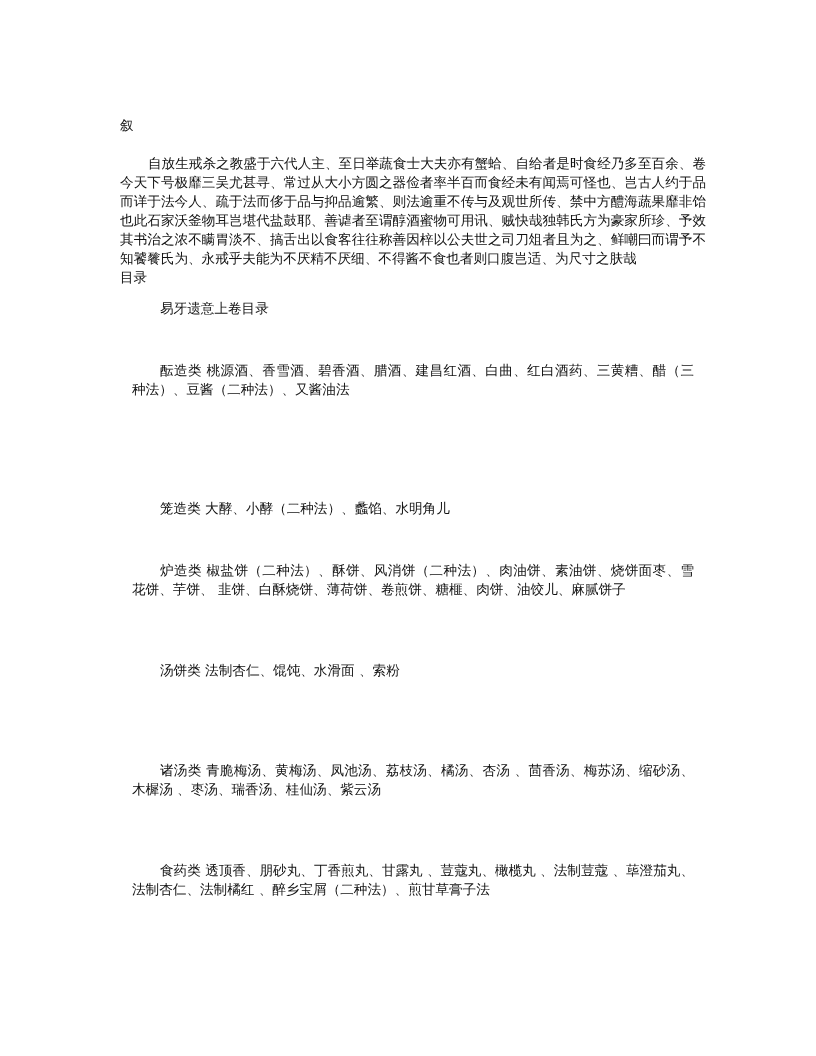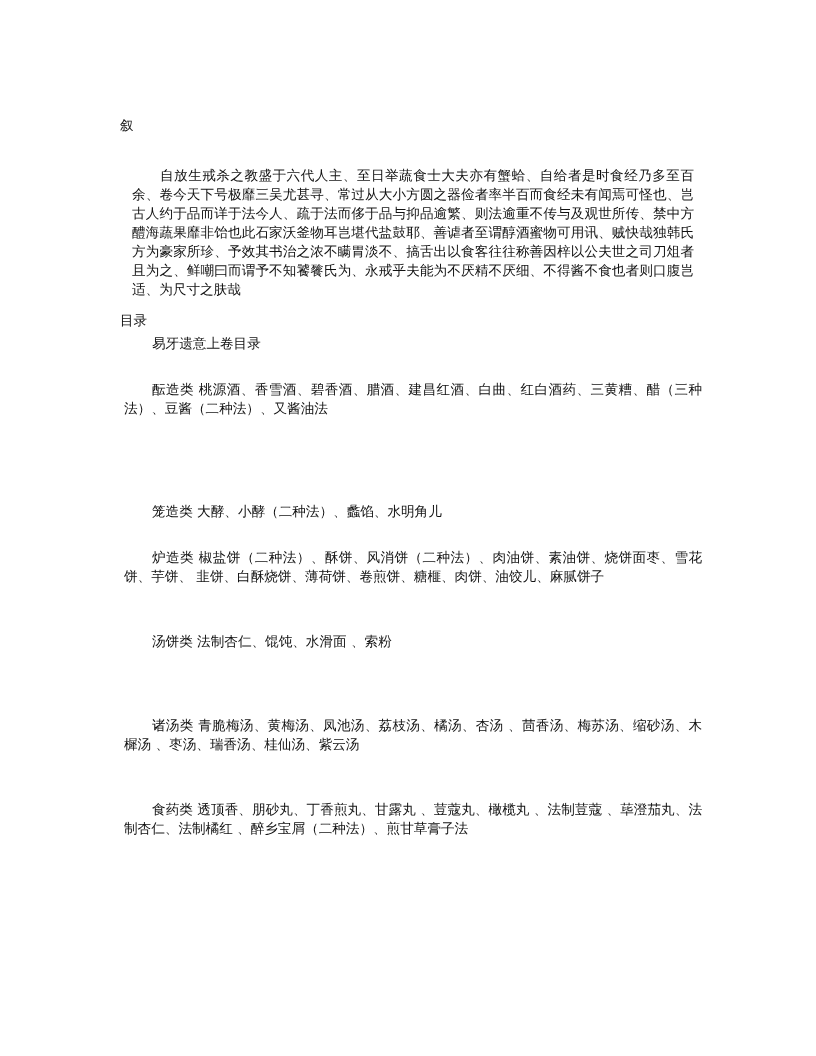--- a/index.html
+++ b/index.html
@@ -1,24 +1,24 @@
 <!DOCTYPE html>
 <html><head>
 <meta charset="utf-8">
 <style>
   html, body { margin: 0; padding: 0; background: #ffffff; }
   body { width: 816px; height: 1056px; position: relative; overflow: hidden;
          font-family: "DejaVu Serif", "Liberation Serif", serif; color: #111; }
   .page { position: absolute; left: 120px; top: 116px; width: 586px;
           font-size: 13.6px; line-height: 19px; text-align: justify; }
   .heading { margin: 0; }
-  .p { margin: 12px; text-indent: 28px; }
+  .p { margin: 0; text-indent: 28px; }
   .gap1 { height: 19px; }
-  .cat { margin: 4px; text-indent: 28px; }
-  .sub { margin: 4px; text-indent: 28px; }
+  .cat { margin: 12px; text-indent: 28px; }
+  .sub { margin: 12px; text-indent: 28px; }
 </style>
 </head>
 <body>
 
 <div class="page">
   <p class="heading">叙</p>
   <div class="gap1"></div>
   <p class="p">自放生戒杀之教盛于六代人主、至日举蔬食士大夫亦有蟹蛤、自给者是时食经乃多至百余、卷今天下号极靡三吴尤甚寻、常过从大小方圆之器俭者率半百而食经未有闻焉可怪也、岂古人约于品而详于法今人、疏于法而侈于品与抑品逾繁、则法逾重不传与及观世所传、禁中方醴海蔬果靡非饴也此石家沃釜物耳岂堪代盐鼓耶、善谑者至谓醇酒蜜物可用讯、贼快哉独韩氏方为豪家所珍、予效其书治之浓不瞒胃淡不、搞舌出以食客往往称善因梓以公夫世之司刀俎者且为之、鲜嘲曰而谓予不知饕餮氏为、永戒乎夫能为不厌精不厌细、不得酱不食也者则口腹岂适、为尺寸之肤哉</p>
 
   <p class="heading">目录</p>

